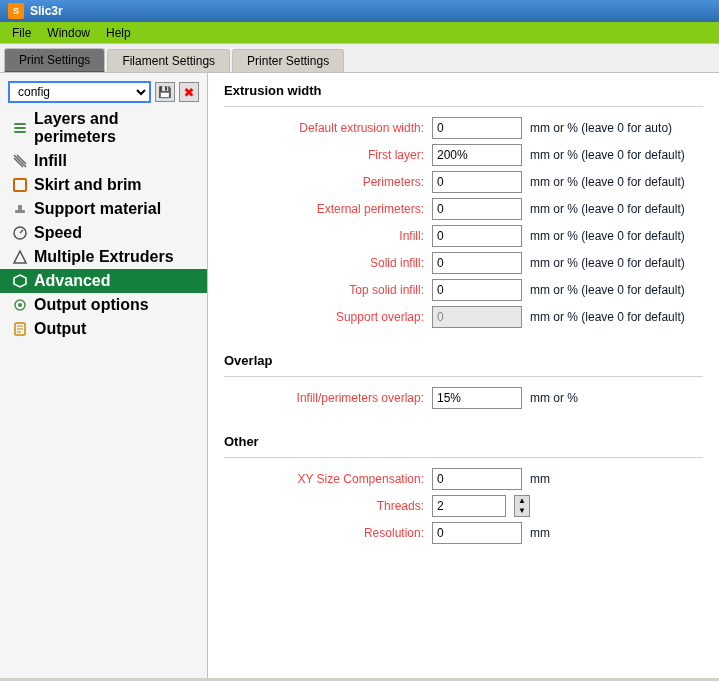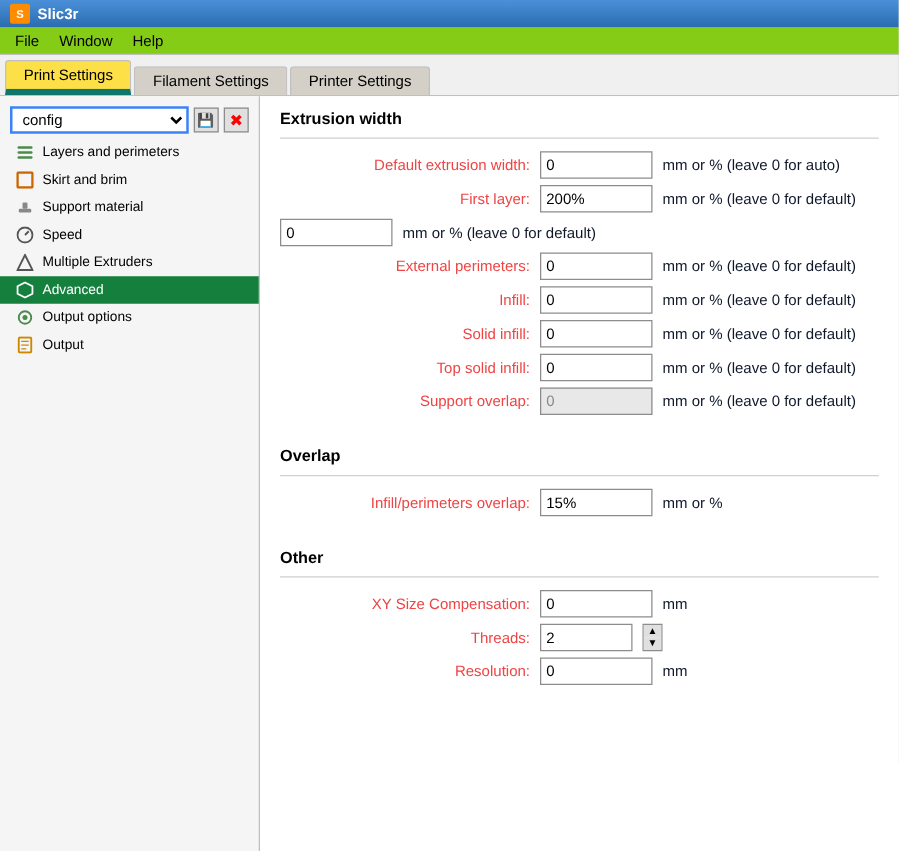--- a/index.html
+++ b/index.html
@@ -64,22 +64,22 @@
       padding: 4px 14px;
       border: 1px solid #c0c0c0;
       border-bottom: none;
       background: #d4d0c8;
       cursor: pointer;
       font-size: 12px;
       margin-right: 2px;
       border-radius: 3px 3px 0 0;
     }
     .tab.active {
-      background: #fde047;
-      border-bottom: 5px solid #0f766e;
+      background: #737373;
+      border-bottom: 1px solid #0f766e;
       z-index: 1;
     }
 
     
     .main-layout {
       display: flex;
       height: calc(681px - 22px - 22px - 32px);
       background: #ffffff;
     }
 
@@ -119,22 +119,23 @@
       justify-content: center;
       font-size: 11px;
     }
 
     .sidebar-item {
       display: flex;
       align-items: center;
       padding: 3px 8px 3px 12px;
       cursor: pointer;
       gap: 6px;
-      font-size: 11px;
+      font-size: 16px;
       color: #000;
+      font-weight: bold;
     }
     .sidebar-item.selected {
       background: #15803d;
       color: white;
     }
 
     .sidebar-icon {
       width: 16px;
       height: 16px;
       flex-shrink: 0;
@@ -256,20 +257,30 @@
       <div class="sidebar-icon">
         <svg width="14" height="14" viewBox="0 0 14 14">
           <rect x="1" y="2" width="12" height="2" fill="#4a8a4a" rx="1"></rect>
           <rect x="1" y="6" width="12" height="2" fill="#4a8a4a" rx="1"></rect>
           <rect x="1" y="10" width="12" height="2" fill="#4a8a4a" rx="1"></rect>
         </svg>
       </div>
       <span>Layers and perimeters</span>
     </div>
 
+    <div class="sidebar-item">
+      <div class="sidebar-icon">
+        <svg width="14" height="14" viewBox="0 0 14 14">
+          <line x1="1" y1="1" x2="13" y2="13" stroke="#666" stroke-width="1.5"></line>
+          <line x1="4" y1="1" x2="13" y2="10" stroke="#666" stroke-width="1.5"></line>
+          <line x1="1" y1="4" x2="10" y2="13" stroke="#666" stroke-width="1.5"></line>
+        </svg>
+      </div>
+      <span>Infill</span>
+    </div>
 
     <div class="sidebar-item">
       <div class="sidebar-icon">
         <svg width="14" height="14" viewBox="0 0 14 14">
           <rect x="1" y="1" width="12" height="12" fill="none" stroke="#cc6600" stroke-width="2" rx="1"></rect>
         </svg>
       </div>
       <span>Skirt and brim</span>
     </div>
 
@@ -346,20 +357,21 @@
         <span class="field-hint">mm or % (leave 0 for auto)</span>
       </div>
 
       <div class="field-row">
         <span class="field-label">First layer:</span>
         <input class="field-input" type="text" value="200%" style="">
         <span class="field-hint">mm or % (leave 0 for default)</span>
       </div>
 
       <div class="field-row">
+        <span class="field-label">Perimeters:</span>
         <input class="field-input" type="text" value="0" style="">
         <span class="field-hint">mm or % (leave 0 for default)</span>
       </div>
 
       <div class="field-row">
         <span class="field-label">External perimeters:</span>
         <input class="field-input" type="text" value="0" style="">
         <span class="field-hint">mm or % (leave 0 for default)</span>
       </div>
 

